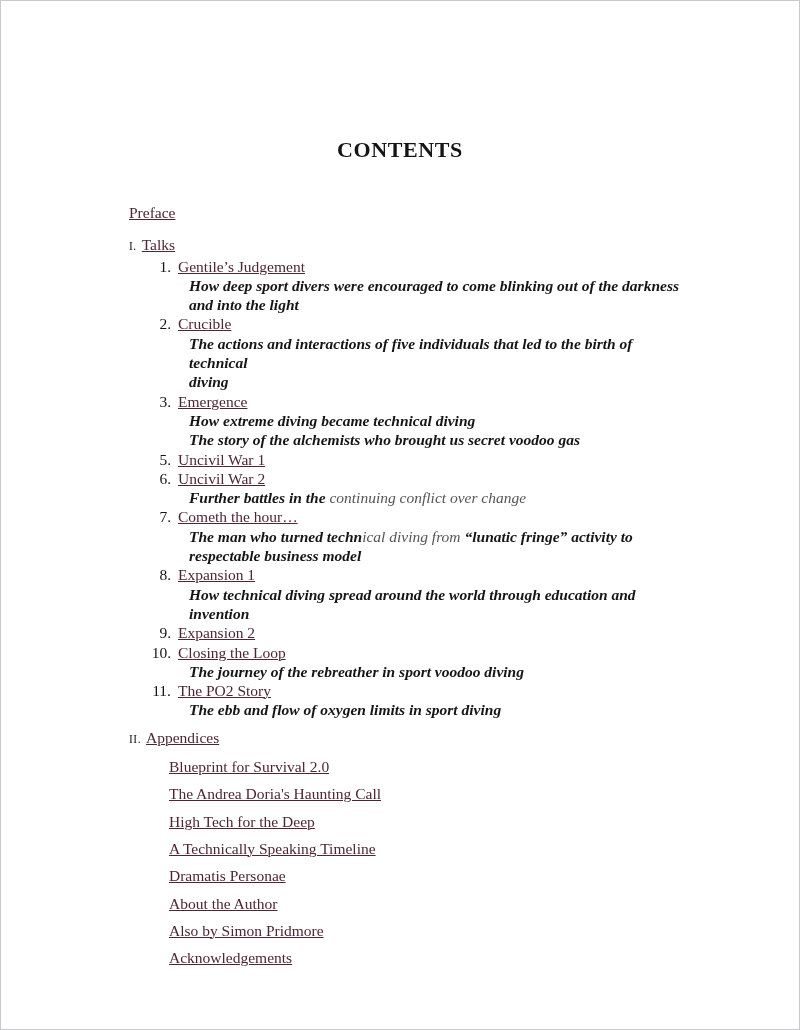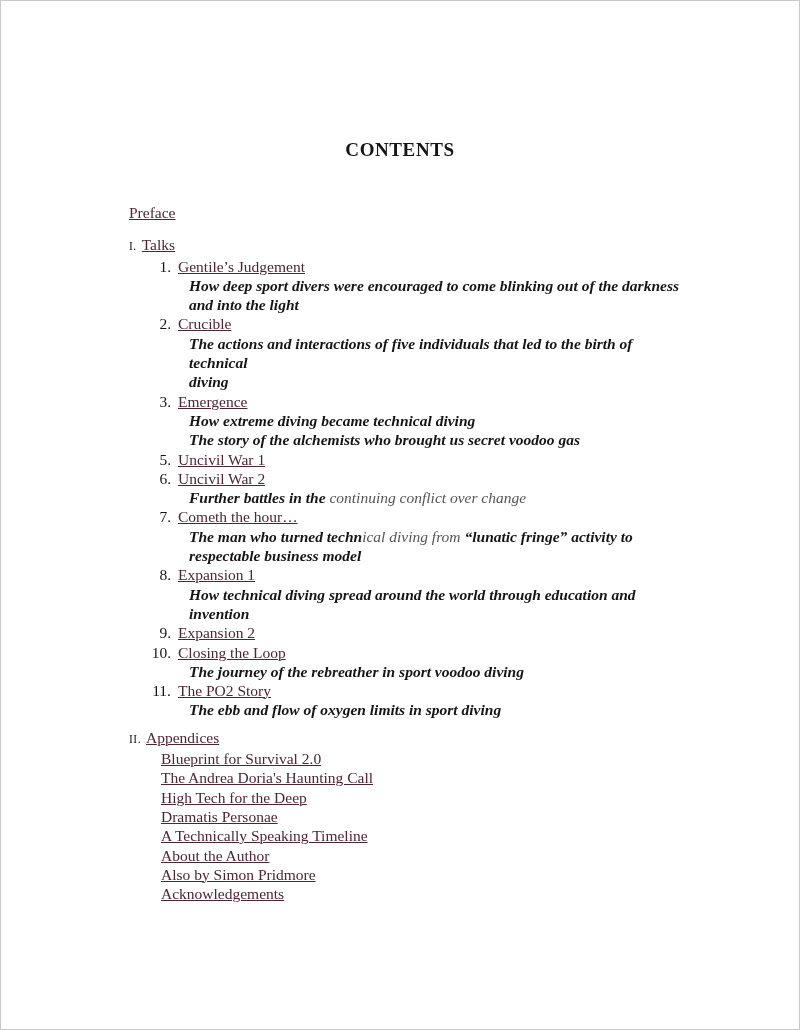--- a/index.html
+++ b/index.html
@@ -18,21 +18,21 @@
     border: 1px solid var(--border);
     font-family: "Liberation Serif", "DejaVu Serif", serif;
     font-size: 15.5px;
     line-height: 19.3px;
     color: var(--text);
     overflow: hidden;
   }
   .page { padding: 138px 128px 0 128px; }
 
   h1.page-title {
-    font-size: 19px;
+    font-size: 22px;
     line-height: 22px;
     font-weight: bold;
     text-align: center;
     letter-spacing: 0.6px;
     margin: 0 0 42px 0;
   }
 
   a.toc-link {
     color: var(--link);
     text-decoration: underline;
@@ -63,21 +63,21 @@
     font-style: italic;
     font-weight: bold;
   }
   .chapter-desc .seg.light {
     font-weight: normal;
     color: var(--muted);
     font-style: italic;
   }
 
   .appendix-list { margin-left: 32px; }
-  .appendix-row { margin: 0; }
+  .appendix-row { margin: 8px; }
 </style>
 </head>
 <body>
 
 <div class="page">
 
   <h1 class="page-title">CONTENTS</h1>
 
   <p class="preface-row">
     <a class="toc-link" href="#">Preface</a>
@@ -133,21 +133,21 @@
   </section>
 
   <section class="section-appendices">
     <p class="section-head">
       <span class="numeral">II.</span><a class="toc-link" href="#">Appendices</a>
     </p>
     <div class="appendix-list" id="appendix-list">
         <div class="appendix-row"><a class="toc-link" href="#">Blueprint for Survival 2.0</a></div>
         <div class="appendix-row"><a class="toc-link" href="#">The Andrea Doria's Haunting Call</a></div>
         <div class="appendix-row"><a class="toc-link" href="#">High Tech for the Deep</a></div>
+        <div class="appendix-row"><a class="toc-link" href="#">A Technically Speaking Timeline</a></div>
         <div class="appendix-row"><a class="toc-link" href="#">Dramatis Personae</a></div>
-        <div class="appendix-row"><a class="toc-link" href="#">A Technically Speaking Timeline</a></div>
         <div class="appendix-row"><a class="toc-link" href="#">About the Author</a></div>
         <div class="appendix-row"><a class="toc-link" href="#">Also by Simon Pridmore</a></div>
         <div class="appendix-row"><a class="toc-link" href="#">Acknowledgements</a></div>
       </div>
   </section>
 
 </div>
 
 </body></html>

